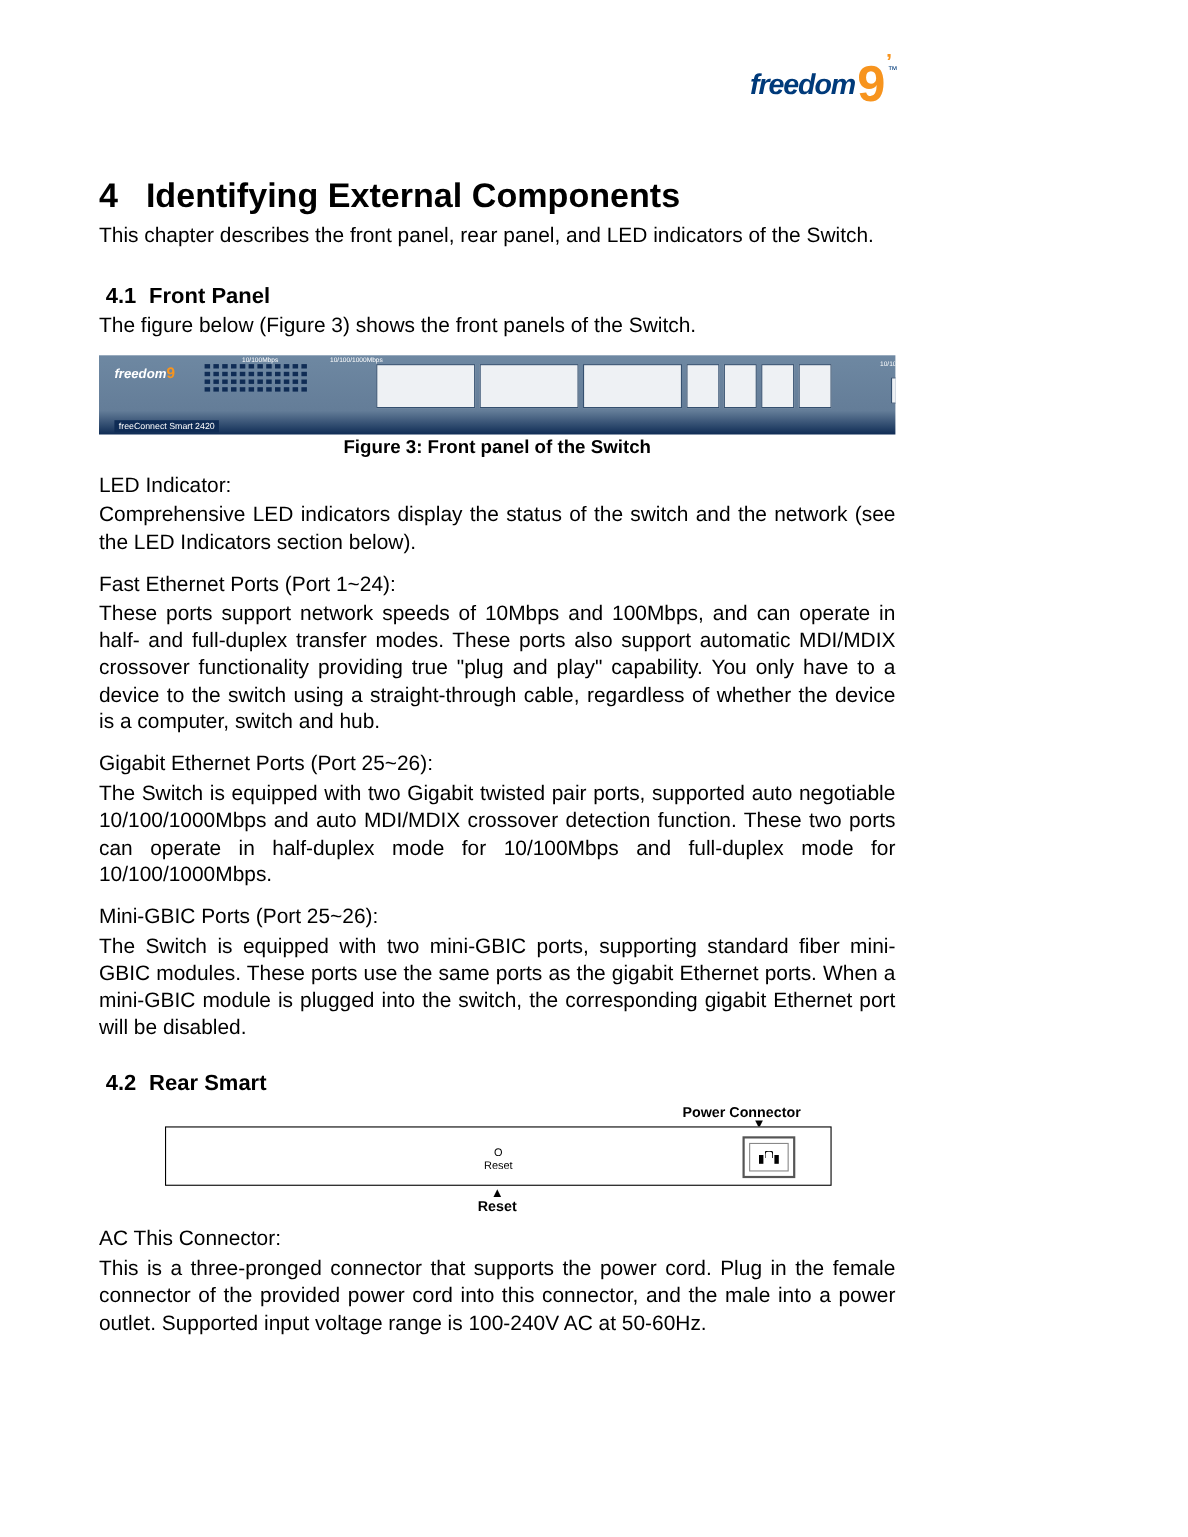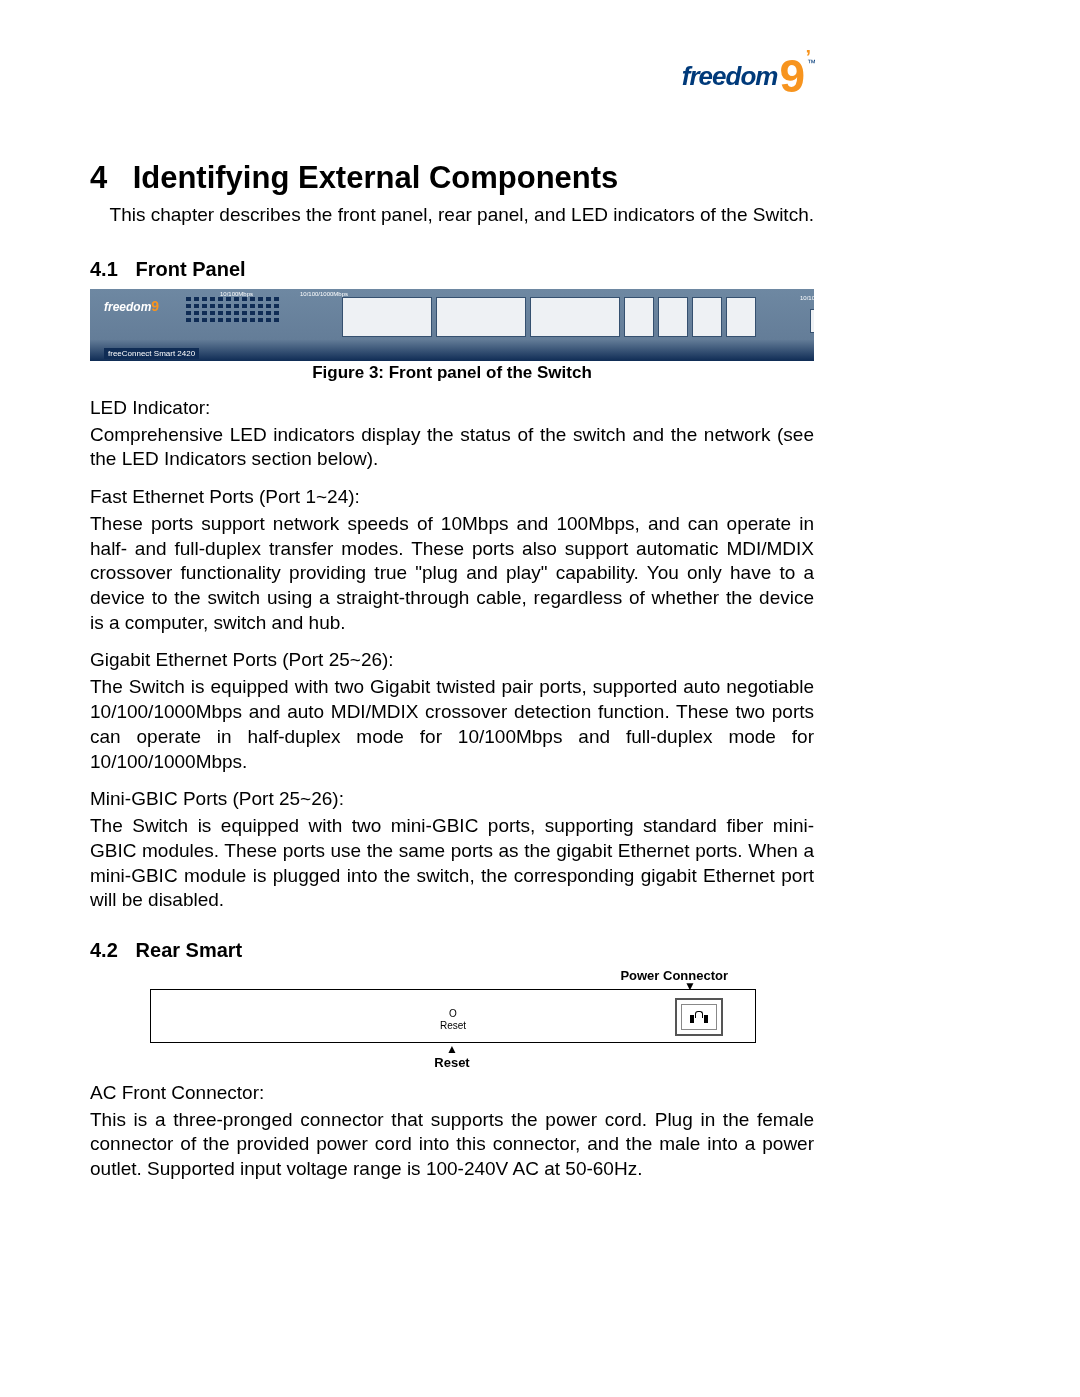--- a/index.html
+++ b/index.html
@@ -59,28 +59,27 @@
   h1.chapter {
     font-size: 31px;
     font-weight: bold;
     margin: 100px 0 6px 0;
   }
   h1.chapter .chap-num { display:inline-block; width: 34px; }
   .intro {
     font-size: 19px;
     margin: 2px 0 30px 0;
     line-height: 1.35;
-    text-align: right;
   }
   h2.section {
     font-size: 20px;
     font-weight: bold;
     margin: 26px 0 4px 0;
   }
-  h2.section .sec-num { display:inline-block; width: 40px; }
+  h2.section .sec-num { display:inline-block; width: 40px; text-align: center; }
   p.body {
     font-size: 19px;
     margin: 2px 0 14px 0;
     line-height: 1.30;
   }
   p.just { text-align: justify; }
   .caption {
     font-size: 17px;
     font-weight: bold;
     text-align: center;
@@ -173,20 +172,21 @@
   <h1 class="chapter">
     <span class="chap-num">4</span>
     <span>Identifying External Components</span>
   </h1>
   <p class="intro">This chapter describes the front panel, rear panel, and LED indicators of the Switch.</p>
 
   <h2 class="section">
     <span class="sec-num">4.1</span>
     <span>Front Panel</span>
   </h2>
+  <p class="body">The figure below (Figure 3) shows the front panels of the Switch.</p>
 
   <div class="front-panel">
     <div class="fp-logo">
       <span class="fp-brand">freedom</span><span class="fp-9">9</span>
     </div>
     <div class="fp-model">freeConnect Smart 2420</div>
     <span class="fp-label-tiny" style="left:130px; top:2px;">10/100Mbps</span>
     <span class="fp-label-tiny" style="left:210px; top:2px;">10/100/1000Mbps</span>
     <div class="fp-leds">
       <div class="fp-led-row">
@@ -288,16 +288,16 @@
           <div class="rp-ground"></div>
           <div class="rp-prong l"></div>
           <div class="rp-prong r"></div>
         </div>
       </div>
     </div>
     <div class="rear-arrow-up">▲</div>
     <div class="rear-label-bottom">Reset</div>
   </div>
 
-  <div class="sub-heading">AC Front Connector:</div>
+  <div class="sub-heading">AC This Connector:</div>
   <p class="body just">This is a three-pronged connector that supports the power cord. Plug in the female connector of the provided power cord into this connector, and the male into a power outlet. Supported input voltage range is 100-240V AC at 50-60Hz.</p>
 
 </div>
 
 </body></html>

